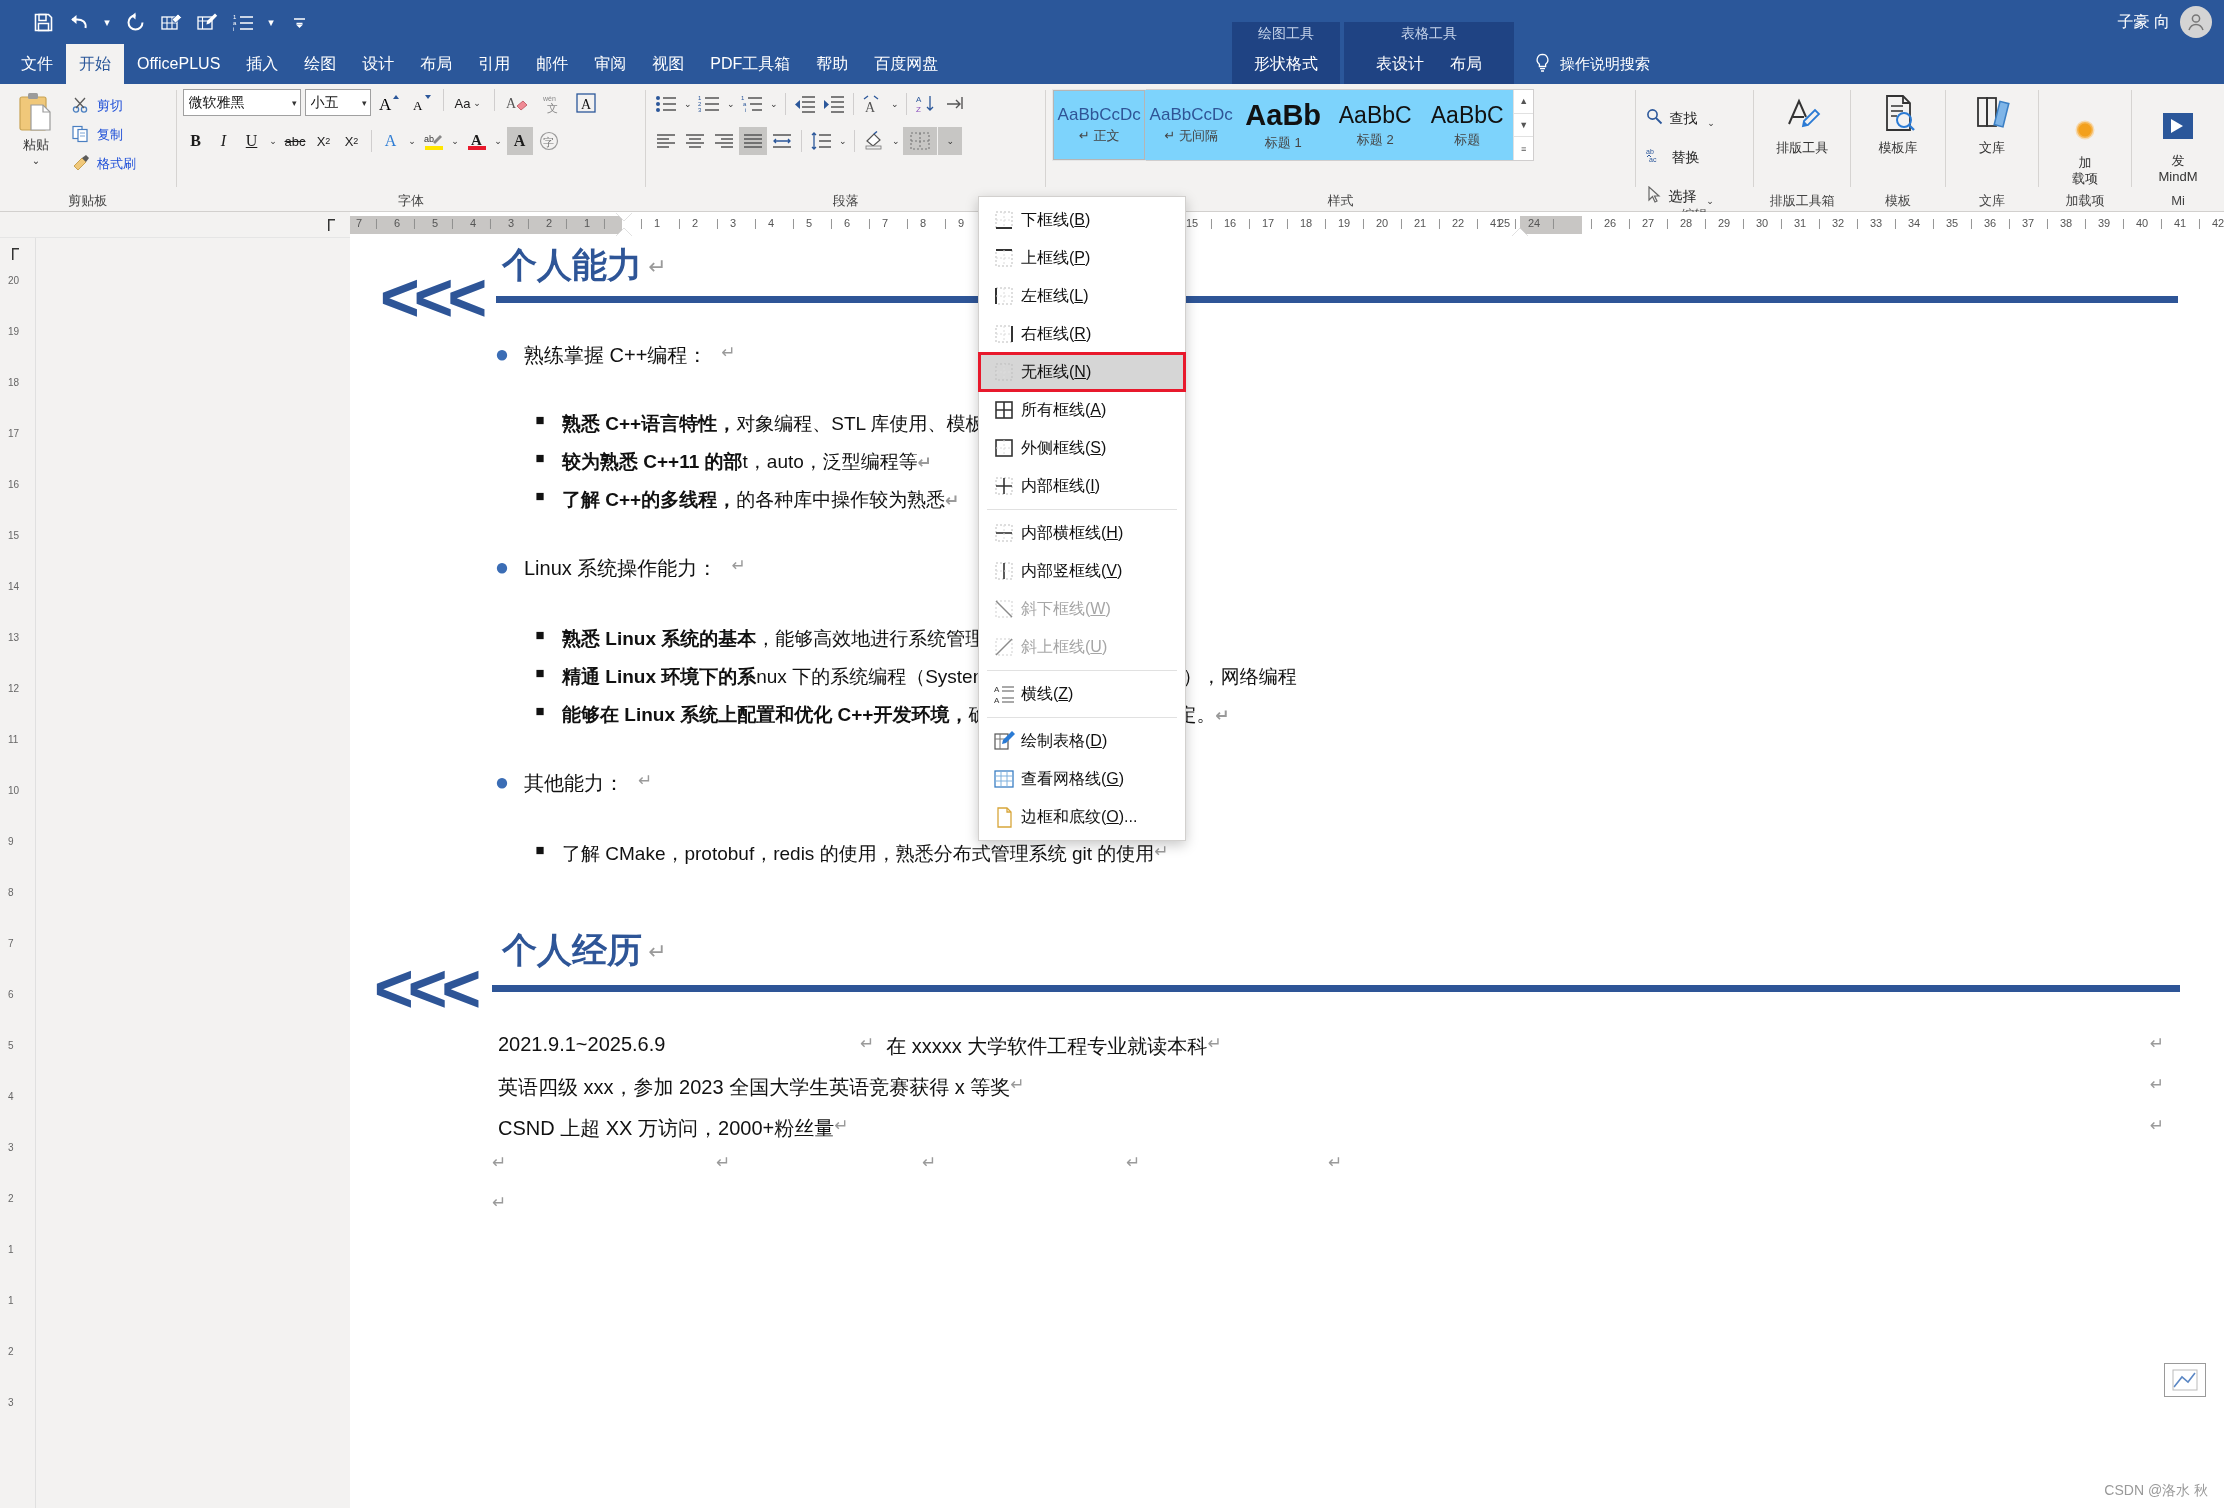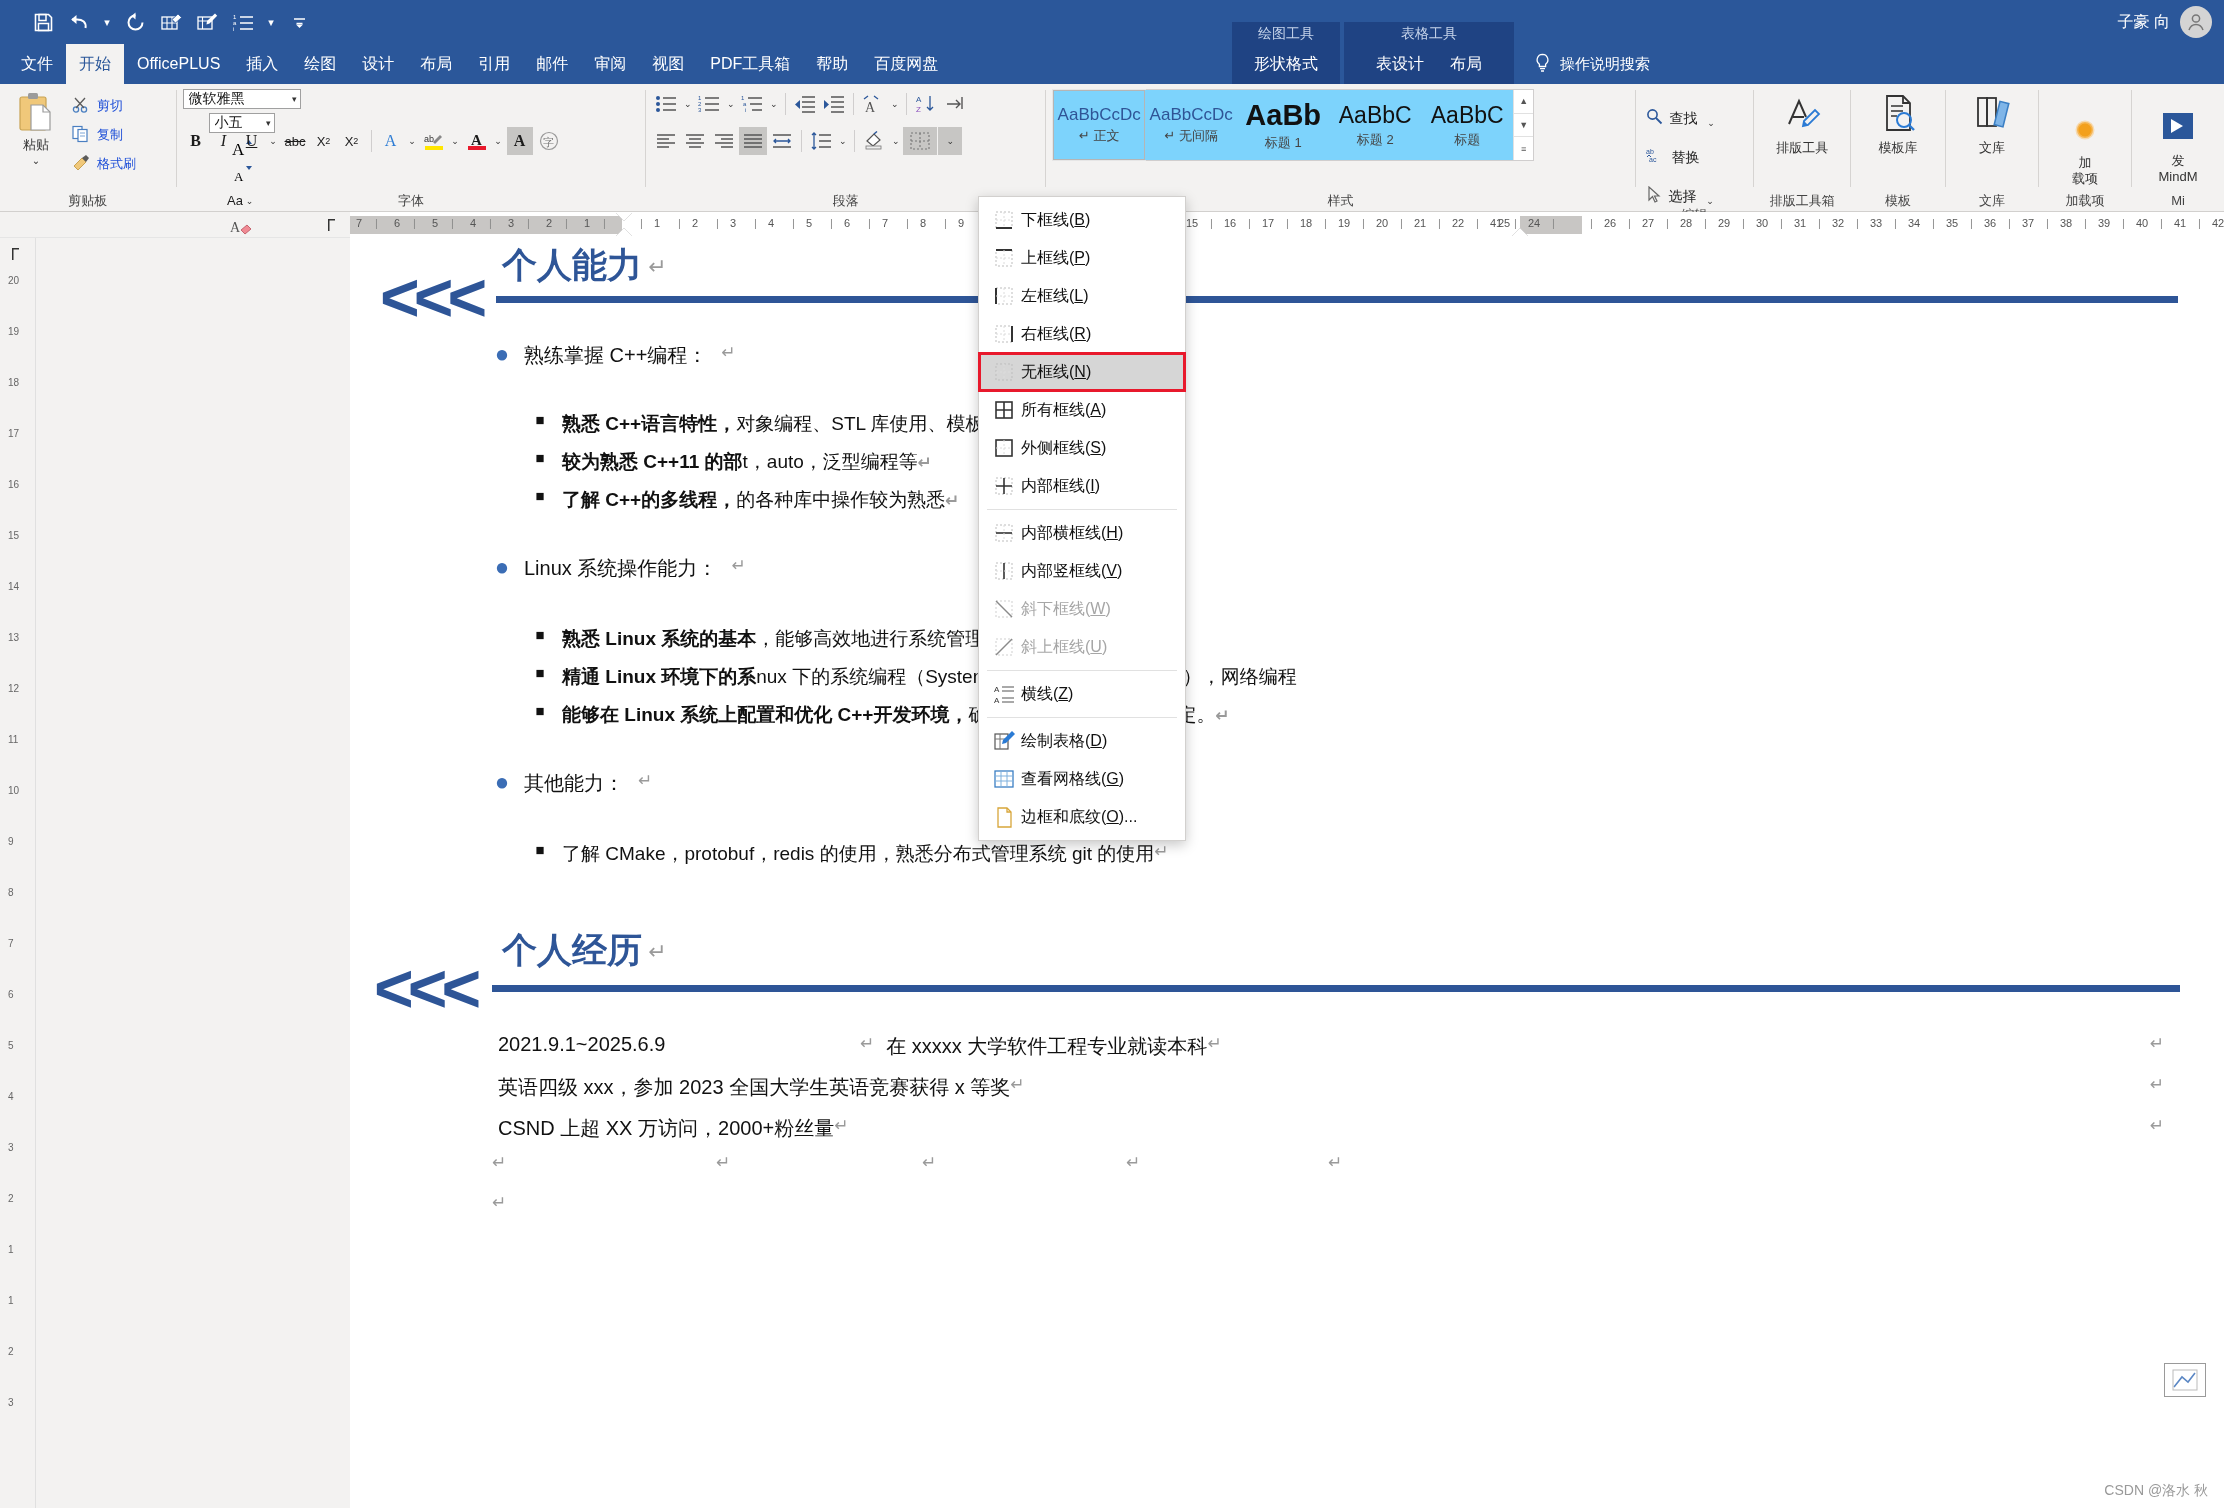--- a/index.html
+++ b/index.html
@@ -70,21 +70,21 @@
   
   .paste {
     width: 60px; display:flex; flex-direction:column; align-items:center; gap:1px;
     font-size: 13px; color:#333; padding-top:2px;
   }
   .paste-lbl { font-size: 13px; }
   .clip-items { display:flex; flex-direction:column; gap:3px; padding-left:6px; padding-top:4px;}
   .clip-item { display:flex; align-items:center; gap:7px; font-size:13px; color:#1d4ed8; height:26px;}
 
   
-  .fontrow1 { display: flex; align-items: center; gap: 4px; height: 30px; flex-direction: column; }
+  .fontrow1 { display: flex; gap: 4px; height: 30px; }
   .fontrow2 { display: flex; align-items: center; gap: 2px; height: 32px; margin-top:6px;}
   .combo {
     height: 27px; border: 1px solid #a0a0a0; background: #fff; display: flex;
     align-items: center; padding: 0 3px 0 5px; font-size: 14px; color: #111;
   }
   .combo .cv { flex: 1; white-space: nowrap; overflow: hidden; }
   .combo .cc { font-size: 9px; color: #333; padding-left: 6px; }
   .ib {
     min-width: 26px; height: 28px; display: flex; align-items: center; justify-content: center;
     font-size: 16px; color: #1c1c1c; padding: 0 3px;

